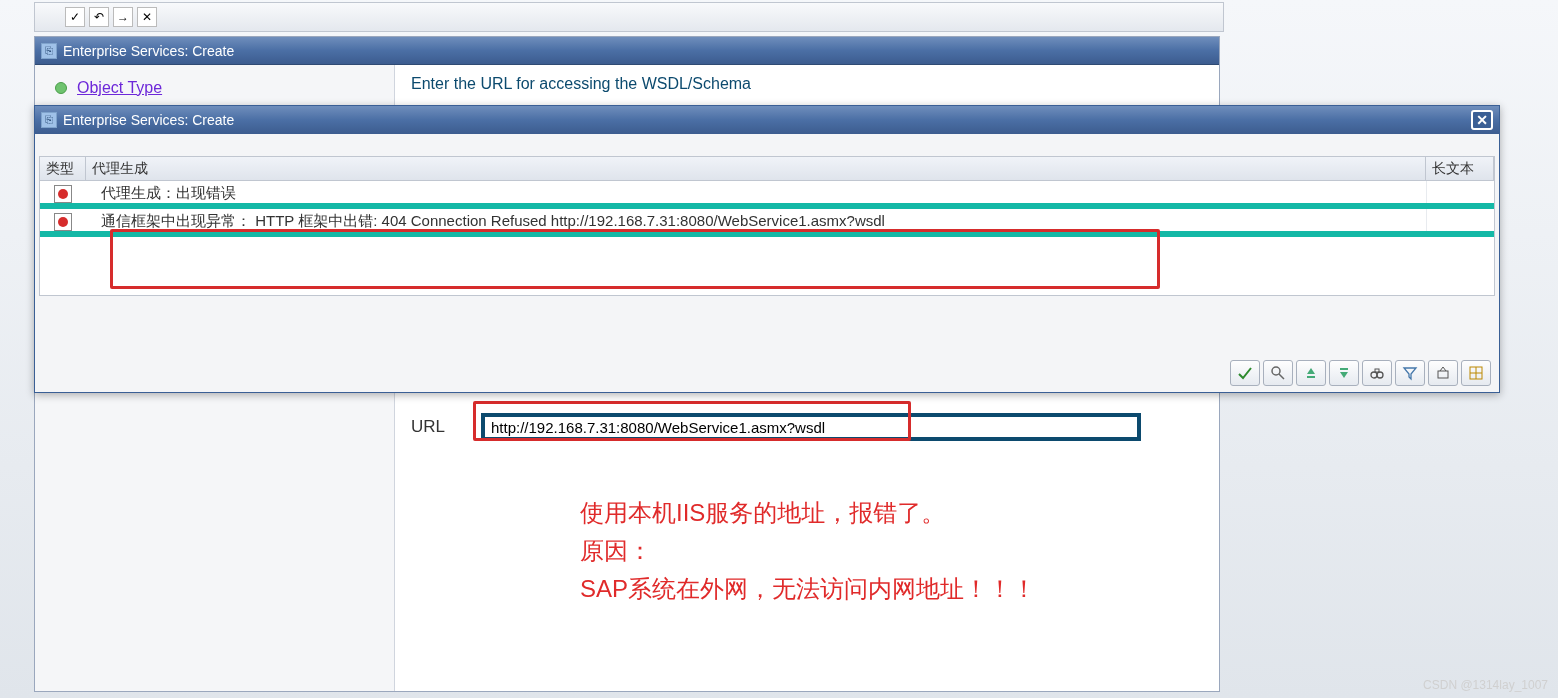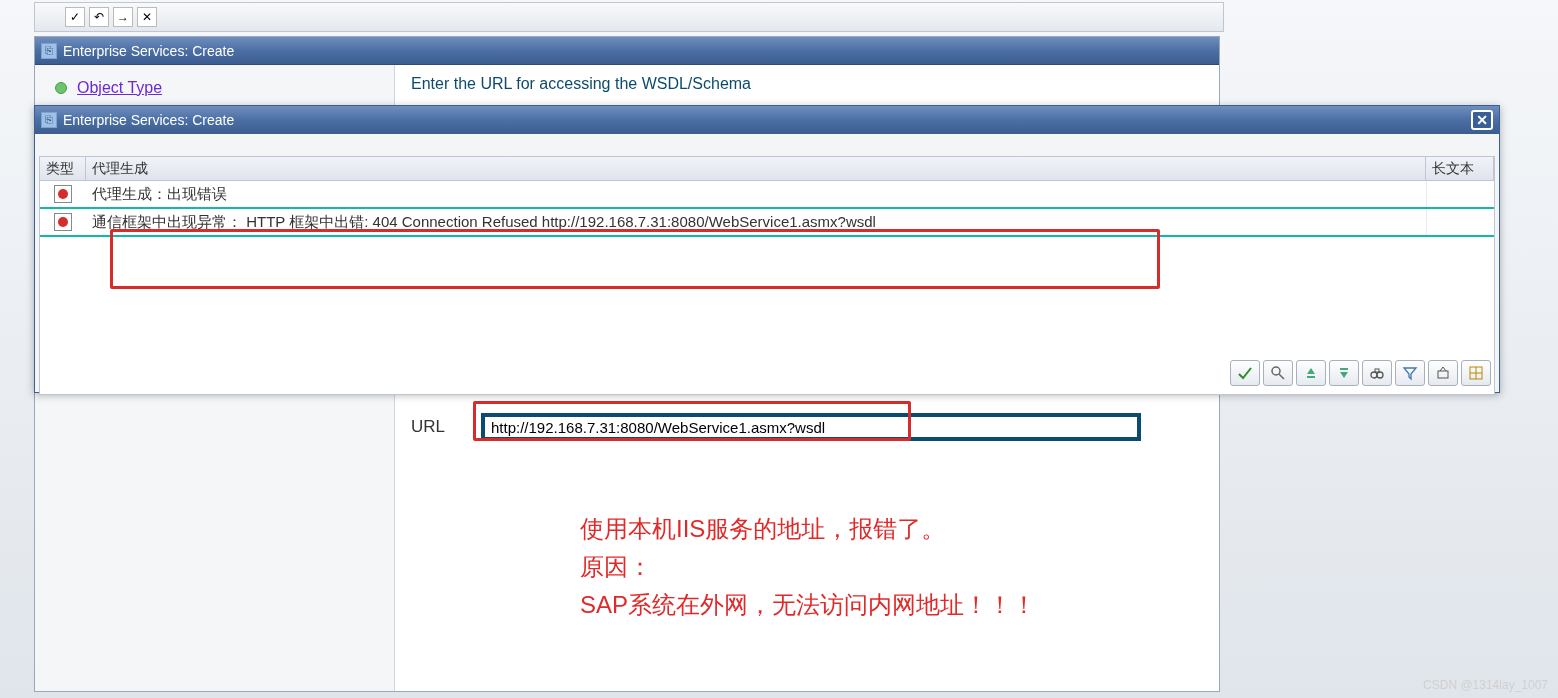--- a/index.html
+++ b/index.html
@@ -53,21 +53,21 @@
   .url-label { font-size:17px; color:#333; width:50px;}
   .url-input {
     width:660px; height:28px; border:4px solid #0c4a6e; background:#fff;
     padding:0 6px; font-size:15px;
   }
   .url-border-annot {
     position:absolute; top:-12px; left:62px; width:438px; height:40px;
     border:3px solid #d62c2c; border-radius:2px; pointer-events:none;
   }
   .annot-block {
-    position:absolute; top:510px; left:580px; width:560px;
+    position:absolute; top:494px; left:580px; width:560px;
     color:#e02a2a; font-size:24px; line-height:38px;
   }
   .watermark {
     position:absolute; right:10px; bottom:6px;
     color:#d0d0d0; font-size:12px;
   }
   
   .win2 {
     position:absolute; top:105px; left:34px; width:1466px; height:288px;
     background:#f4f5f7; border:1px solid #3a5f95;
@@ -76,35 +76,36 @@
   .titlebar2 {
     height:28px;
     background: linear-gradient(#6f8ebc, #4b6fa5 50%, #3c5c8f);
     display:flex; align-items:center; justify-content:space-between;
     padding:0 6px; color:#fff; font-size:14px;
   }
   .titlebar2 .left { display:flex; align-items:center; gap:6px;}
   .titlebar2 .t-icon { width:16px;height:16px; background:#9fc1e8; border:1px solid #7fa3cc; font-size:10px; line-height:14px; text-align:center; color:#2a4b75;}
   .titlebar2 .close { width:22px;height:20px; border:2px solid #fff; border-radius:3px; background:#3a5f95; color:#fff; text-align:center; line-height:16px; font-weight:bold; cursor:pointer;}
   .grid-area {
-    position:absolute; top:50px; left:4px; right:4px; height:239px;
+    position:absolute; top:50px; left:4px; right:4px; height:140px;
     background:#fff; border:1px solid #c0c6d0;
   }
   .grid-header {
     display:flex; height:24px;
     background:linear-gradient(#f0f3f8,#dfe4ec);
     border-bottom:1px solid #c0c6d0;
   }
   .gh-cell { border-right:1px solid #c0c6d0; padding:3px 6px; font-size:14px; color:#333;}
   .gh-type { width:46px;}
   .gh-msg { flex:1;}
   .gh-long { width:68px;}
   .grid-row {
-    display:flex; height:28px; align-items:center;
-    border-bottom:2px solid #14b8a6;
+    display:flex; height:28px; align-items:flex-end;
+    border-bottom:6px solid #14b8a6;
+    gap:9px;
   }
   .gr-type { width:46px; display:flex; align-items:center; justify-content:center;}
   .err-icon {
     width:18px; height:18px; border:1px solid #888; background:#fff;
     display:flex; align-items:center; justify-content:center;
   }
   .err-icon .dot { width:10px;height:10px; background:#d62c2c; border-radius:50%;}
   .gr-msg { flex:1; font-size:15px; color:#333; padding-left:6px;}
   .gr-long { width:68px; border-left:1px solid #e8ebef; height:100%;}
   .row-annot {

